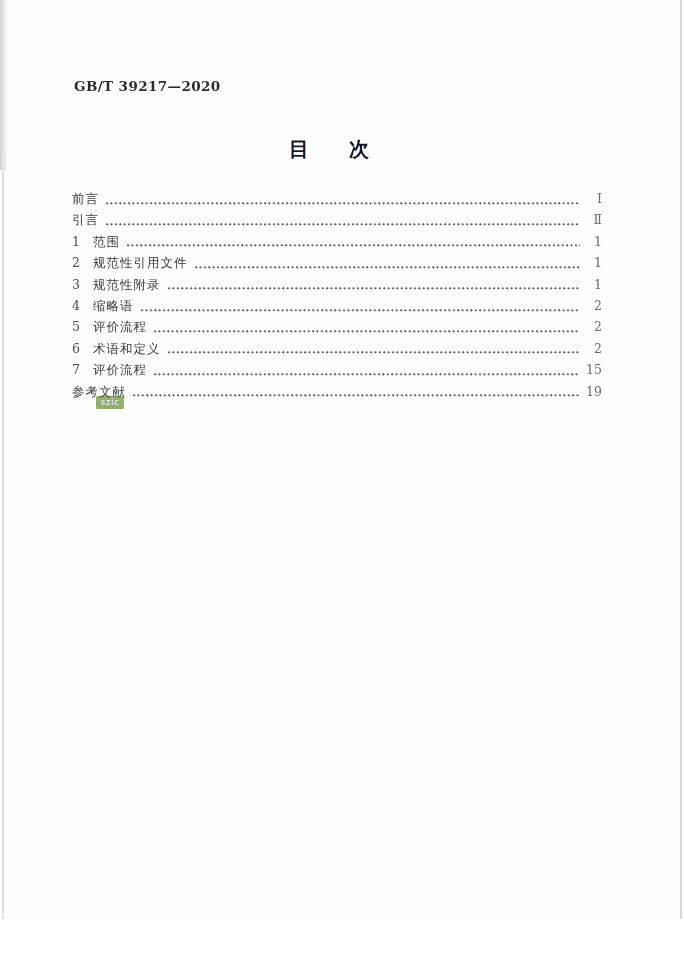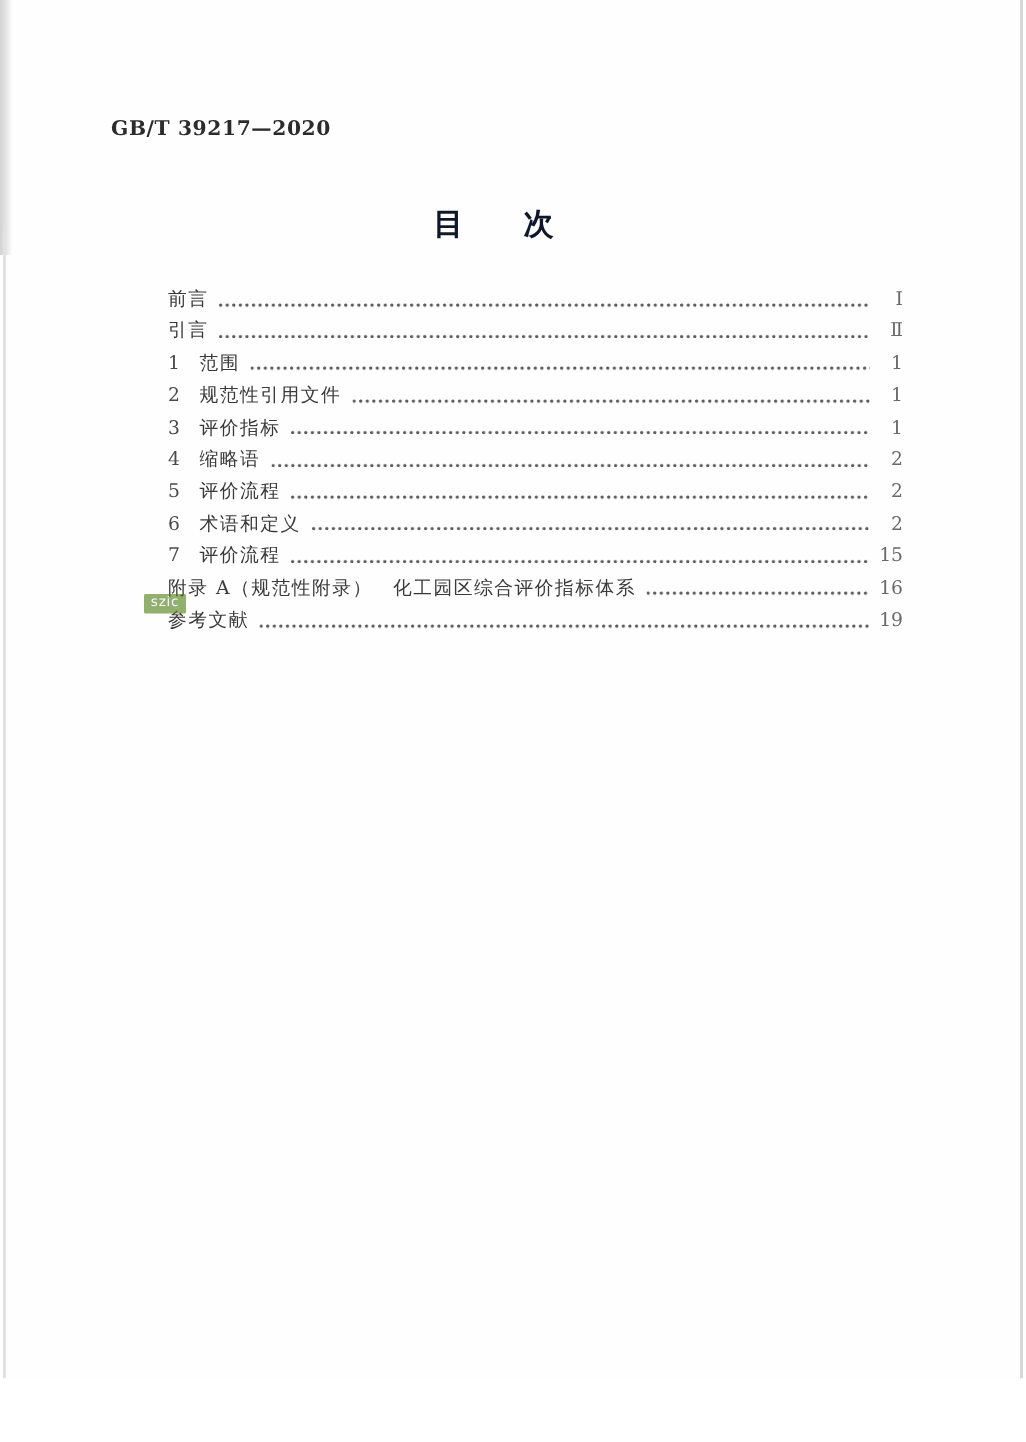--- a/index.html
+++ b/index.html
@@ -48,21 +48,20 @@
     position: absolute; left: 72px; top: 191px;
     width: 530px;
   }
   .toc-row {
     display: flex;
     align-items: baseline;
     height: 21.4px;
     font-size: 12.5px;
     color: #3a3a3a;
     white-space: nowrap;
-    margin-left: 40px;
   }
   .toc-num {
     flex: none;
     width: 21px;
     color: #4a4a4a;
   }
   .toc-num:empty { display: none; }
   .toc-label {
     flex: none;
     letter-spacing: 1px;
@@ -135,21 +134,21 @@
 
     <div class="toc-row">
       <span class="toc-num">2</span>
       <span class="toc-label">规范性引用文件</span>
       <span class="toc-leader"></span>
       <span class="toc-page">1</span>
     </div>
 
     <div class="toc-row">
       <span class="toc-num">3</span>
-      <span class="toc-label">评价指标</span>
+      <span class="toc-label">规范性附录</span>
       <span class="toc-leader"></span>
       <span class="toc-page">1</span>
     </div>
 
     <div class="toc-row">
       <span class="toc-num">4</span>
       <span class="toc-label">缩略语</span>
       <span class="toc-leader"></span>
       <span class="toc-page">2</span>
     </div>
@@ -168,26 +167,20 @@
       <span class="toc-page">2</span>
     </div>
 
     <div class="toc-row">
       <span class="toc-num">7</span>
       <span class="toc-label">评价流程</span>
       <span class="toc-leader"></span>
       <span class="toc-page">15</span>
     </div>
 
-    <div class="toc-row">
-
-      <span class="toc-label">附录 A（规范性附录）　化工园区综合评价指标体系</span>
-      <span class="toc-leader"></span>
-      <span class="toc-page">16</span>
-    </div>
 
     <div class="toc-row">
 
       <span class="toc-label">参考文献</span>
       <span class="toc-leader"></span>
       <span class="toc-page">19</span>
     </div>
 
   </div>
 

